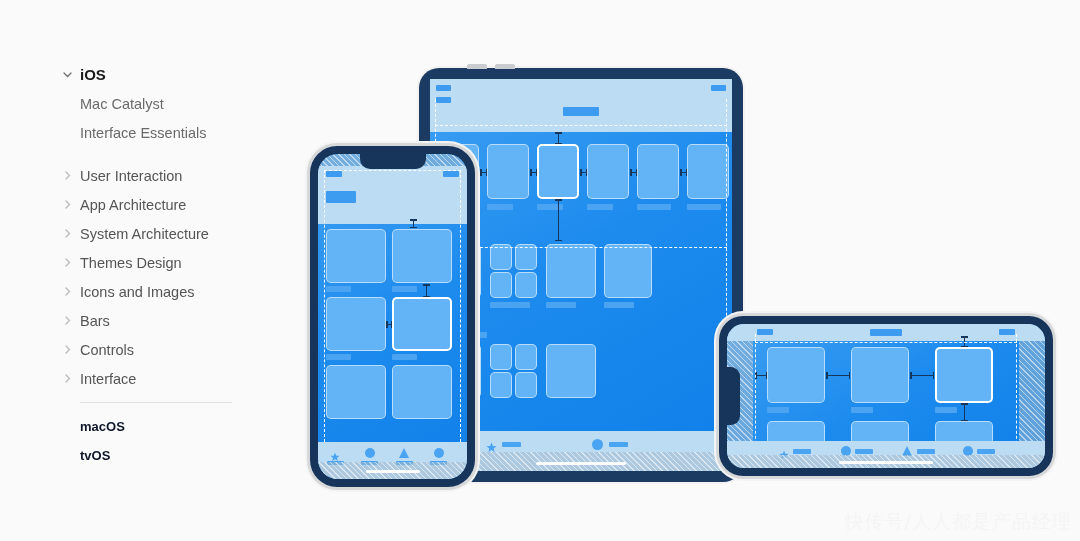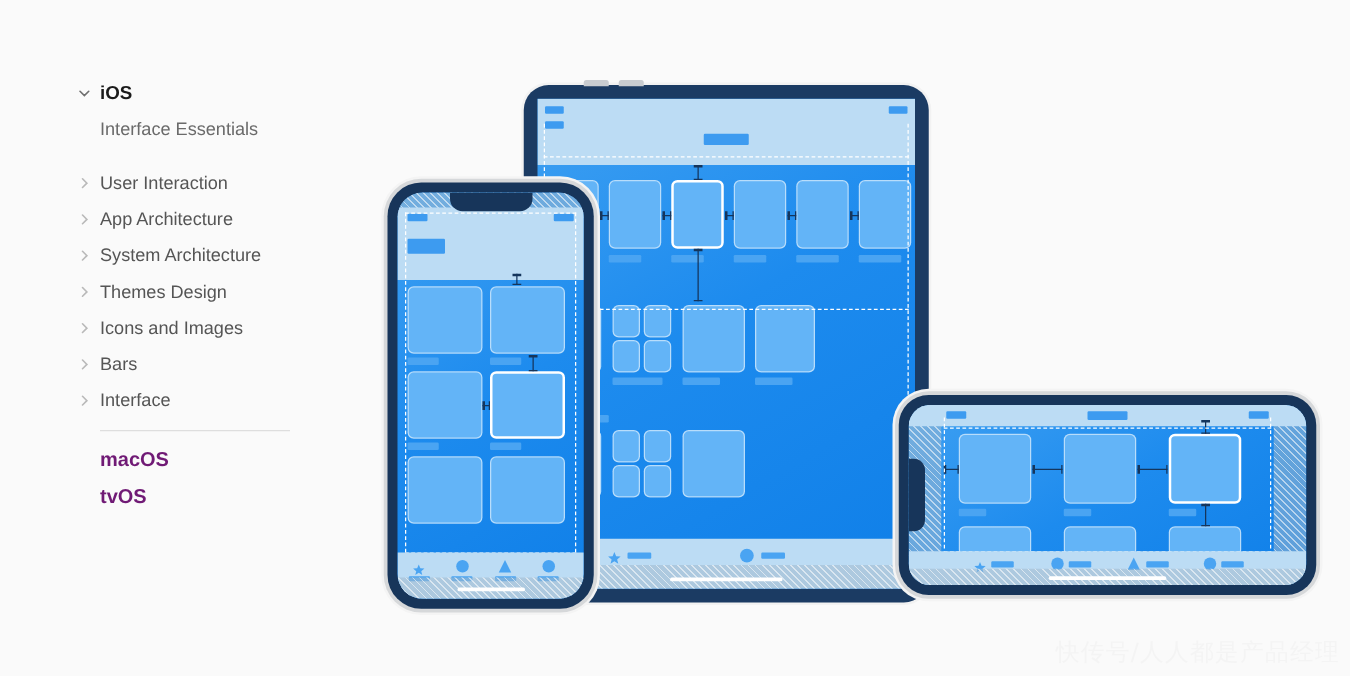--- a/index.html
+++ b/index.html
@@ -26,21 +26,21 @@
     width: 18px; flex: 0 0 18px;
     color: #b8b8b8; font-size: 11px; line-height: 1;
     display: flex; align-items: center; justify-content: flex-start;
   }
   .nav-row .chev svg { display: block; }
   .nav-row.root { font-weight: bold; color: #1a1a1a; font-size: 15px; }
   .nav-row.child { padding-left: 44px; }
   .nav-row.child .lbl { color: #6a6a6a; }
   .nav-row.child.active .lbl { color: #111; font-weight: bold; }
   .nav-row.section .lbl { color: #555; }
-  .nav-row.platform { padding-left: 44px; font-weight: bold; color: #701a75; font-size: 16px; }
+  .nav-row.platform { padding-left: 44px; font-weight: bold; color: #0f172a; font-size: 13px; }
   .gap-sm { height: 14px; }
   .divider {
     margin: 9px 0 9px 44px; width: 152px; height: 1px; background: #dedede;
   }
 
   
   .stage { position: absolute; left: 250px; top: 0; width: 830px; height: 541px; }
 
   
   .screen { position: relative; overflow: hidden; }
@@ -142,20 +142,23 @@
     <div class="nav-row root">
       <span class="chev">
         <svg width="11" height="11" viewBox="0 0 11 11">
             <path d="M2 4 L5.5 7.5 L9 4" fill="none" stroke="#6f6f6f" stroke-width="1.3" stroke-linecap="round"></path>
           </svg>
       </span>
       <span class="lbl">iOS</span>
     </div>
 
     <div class="nav-row child">
+      <span class="lbl">Mac Catalyst</span>
+    </div>
+    <div class="nav-row child">
       <span class="lbl">Interface Essentials</span>
     </div>
 
     <div class="gap-sm"></div>
 
     <div class="nav-row section">
       <span class="chev">
         <svg width="11" height="11" viewBox="0 0 11 11">
             <path d="M4 2 L7.5 5.5 L4 9" fill="none" stroke="#b9b9b9" stroke-width="1.3" stroke-linecap="round"></path>
           </svg>
@@ -194,20 +197,28 @@
       </span>
       <span class="lbl">Icons and Images</span>
     </div>
     <div class="nav-row section">
       <span class="chev">
         <svg width="11" height="11" viewBox="0 0 11 11">
             <path d="M4 2 L7.5 5.5 L4 9" fill="none" stroke="#b9b9b9" stroke-width="1.3" stroke-linecap="round"></path>
           </svg>
       </span>
       <span class="lbl">Bars</span>
+    </div>
+    <div class="nav-row section">
+      <span class="chev">
+        <svg width="11" height="11" viewBox="0 0 11 11">
+            <path d="M4 2 L7.5 5.5 L4 9" fill="none" stroke="#b9b9b9" stroke-width="1.3" stroke-linecap="round"></path>
+          </svg>
+      </span>
+      <span class="lbl">Controls</span>
     </div>
     <div class="nav-row section">
       <span class="chev">
         <svg width="11" height="11" viewBox="0 0 11 11">
             <path d="M4 2 L7.5 5.5 L4 9" fill="none" stroke="#b9b9b9" stroke-width="1.3" stroke-linecap="round"></path>
           </svg>
       </span>
       <span class="lbl">Interface</span>
     </div>
 

